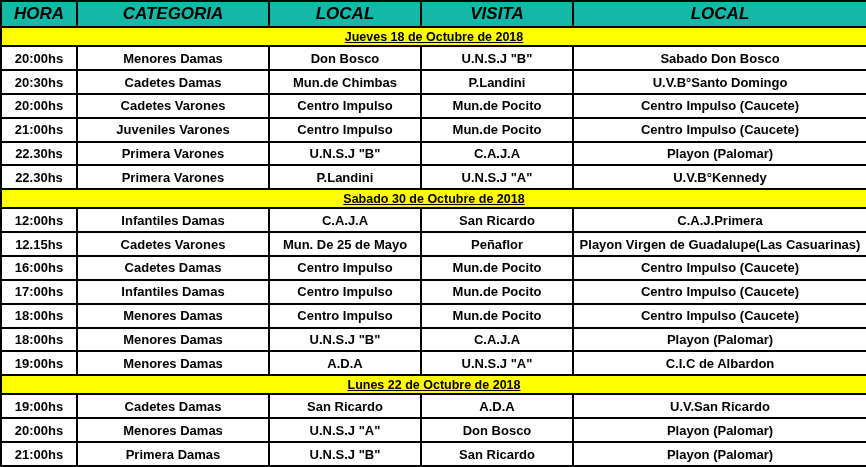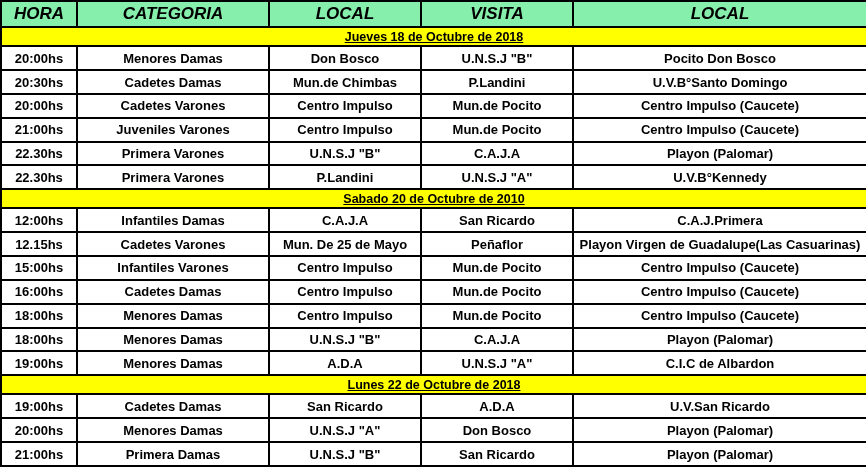--- a/index.html
+++ b/index.html
@@ -25,21 +25,21 @@
   col.c-cancha    { width: 294px; }
   th, td {
     border: 2px solid #000000;
     text-align: center;
     vertical-align: middle;
     padding: 0 2px;
     white-space: nowrap;
     overflow: hidden;
   }
   thead th {
-    background: #86efac;
+    background: #14b8a6;
     font-weight: bold;
     font-style: italic;
     font-size: 17px;
     height: 24px;
   }
   tr.date-row td {
     background: #FFFF00;
     font-weight: bold;
     font-size: 12.5px;
     text-decoration: underline;
@@ -76,21 +76,21 @@
   <tbody>
 
     <tr class="date-row">
       <td colspan="5">Jueves 18 de Octubre de 2018</td>
     </tr>
     <tr class="match-row">
       <td>20:00hs</td>
       <td>Menores Damas</td>
       <td>Don Bosco</td>
       <td>U.N.S.J "B"</td>
-      <td>Pocito Don Bosco</td>
+      <td>Sabado Don Bosco</td>
     </tr>
     <tr class="match-row">
       <td>20:30hs</td>
       <td>Cadetes Damas</td>
       <td>Mun.de Chimbas</td>
       <td>P.Landini</td>
       <td>U.V.B°Santo Domingo</td>
     </tr>
 
     <tr class="match-row">
@@ -116,46 +116,46 @@
     </tr>
     <tr class="match-row">
       <td>22.30hs</td>
       <td>Primera Varones</td>
       <td>P.Landini</td>
       <td>U.N.S.J "A"</td>
       <td>U.V.B°Kennedy</td>
     </tr>
 
     <tr class="date-row">
-      <td colspan="5">Sabado 20 de Octubre de 2010</td>
+      <td colspan="5">Sabado 30 de Octubre de 2018</td>
     </tr>
     <tr class="match-row">
       <td>12:00hs</td>
       <td>Infantiles Damas</td>
       <td>C.A.J.A</td>
       <td>San Ricardo</td>
       <td>C.A.J.Primera</td>
     </tr>
     <tr class="match-row">
       <td>12.15hs</td>
       <td>Cadetes Varones</td>
       <td>Mun. De 25 de Mayo</td>
       <td>Peñaflor</td>
       <td>Playon Virgen de Guadalupe(Las Casuarinas)</td>
     </tr>
     <tr class="match-row">
-      <td>15:00hs</td>
-      <td>Infantiles Varones</td>
-      <td>Centro Impulso</td>
-      <td>Mun.de Pocito</td>
-      <td>Centro Impulso (Caucete)</td>
-    </tr>
-    <tr class="match-row">
       <td>16:00hs</td>
       <td>Cadetes Damas</td>
+      <td>Centro Impulso</td>
+      <td>Mun.de Pocito</td>
+      <td>Centro Impulso (Caucete)</td>
+    </tr>
+    <tr class="match-row">
+      <td>17:00hs</td>
+      <td>Infantiles Damas</td>
       <td>Centro Impulso</td>
       <td>Mun.de Pocito</td>
       <td>Centro Impulso (Caucete)</td>
     </tr>
     <tr class="match-row">
       <td>18:00hs</td>
       <td>Menores Damas</td>
       <td>Centro Impulso</td>
       <td>Mun.de Pocito</td>
       <td>Centro Impulso (Caucete)</td>

